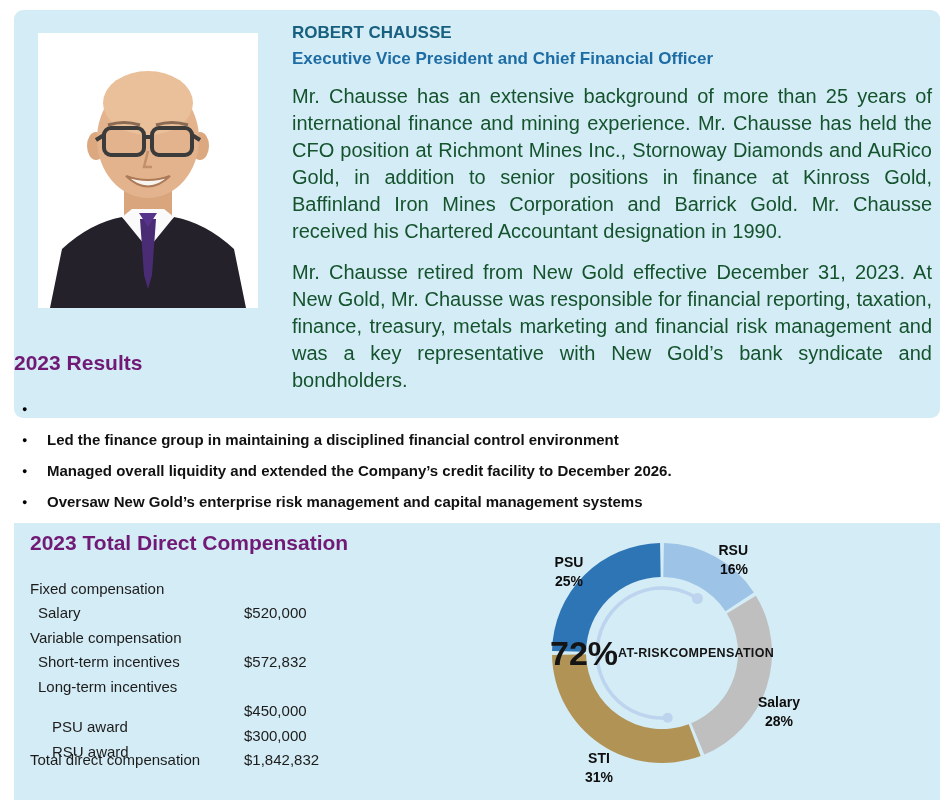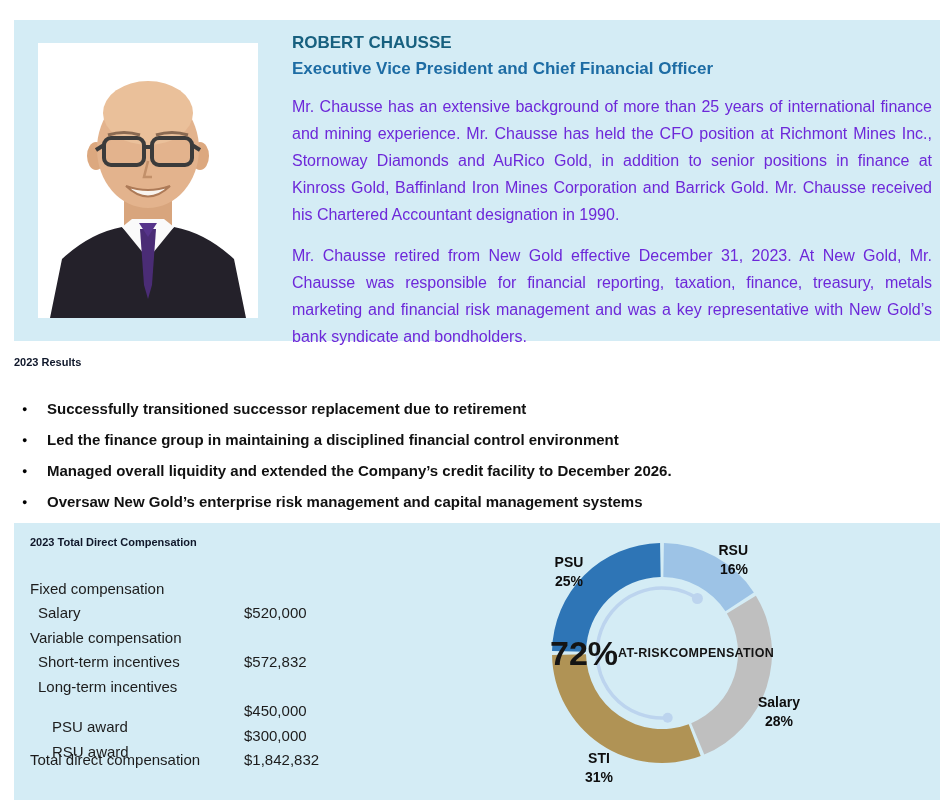--- a/index.html
+++ b/index.html
@@ -2,32 +2,32 @@
 <html><head>
 <meta charset="utf-8">
 <style>
   * { margin:0; padding:0; box-sizing:border-box; }
   html,body { width:951px; height:800px; background:#ffffff;
               font-family:"Liberation Sans", sans-serif; overflow:hidden; }
   .page { position:relative; width:951px; height:800px; background:#ffffff; }
 
   
   .band { position:absolute; left:14px; width:926px; background:#D4ECF5; }
-  .band-profile { top:20px; height:321px; }
+  .band-profile { top:10px; height:408px;border-radius:9px; }
   .photo-frame { position:absolute; left:24px; top:23px; width:220px; height:275px;
                  background:#ffffff; overflow:hidden; }
   .photo-frame svg { display:block; }
   .profile-text { position:absolute; left:278px; top:12px; width:640px; }
   .profile-name { font-size:17px; font-weight:bold; color:#17607F; line-height:21px; }
   .profile-title { font-size:17px; font-weight:bold; color:#1D6CA4; line-height:21px; margin-top:5px; }
-  .bio { font-size:16px; line-height:27px; color:#6d28d9; text-align:justify; margin-top:14px; }
+  .bio { font-size:20px; line-height:27px; color:#14532d; text-align:justify; margin-top:14px; }
 
   
   .results { position:absolute; left:14px; top:352px; width:926px; }
-  .section-heading { font-size:11px; font-weight:bold; color:#0f172a; line-height:21px; }
+  .section-heading { font-size:21px; font-weight:bold; color:#701a75; line-height:21px; }
   .bullets { margin-top:20px; }
   .bullet-row { display:flex; height:31px; align-items:center; }
   .bullet-dot { width:33px; padding-left:8px; font-size:14px; color:#000; }
   .bullet-text { font-size:15px; font-weight:bold; color:#111111; }
 
   
   .band-comp { top:523px; height:327px; }
   .comp-heading { position:absolute; left:16px; top:9px; }
   .comp-table { position:absolute; left:16px; top:53px; width:430px;
                 font-size:15px; color:#1C1C1C; }
@@ -100,21 +100,20 @@
       <p class="bio">Mr. Chausse has an extensive background of more than 25 years of international finance and mining experience. Mr. Chausse has held the CFO position at Richmont Mines Inc., Stornoway Diamonds and AuRico Gold, in addition to senior positions in finance at Kinross Gold, Baffinland Iron Mines Corporation and Barrick Gold. Mr. Chausse received his Chartered Accountant designation in 1990.</p>
       <p class="bio">Mr. Chausse retired from New Gold effective December 31, 2023. At New Gold, Mr. Chausse was responsible for financial reporting, taxation, finance, treasury, metals marketing and financial risk management and was a key representative with New Gold’s bank syndicate and bondholders.</p>
     </div>
   </section>
 
   <section class="results">
     <div class="section-heading">2023 Results</div>
     <div class="bullets" id="bullets">
         <div class="bullet-row">
           <span class="bullet-dot" style="font-size: 9px;">●</span>
-          <span class="bullet-text">Successfully transitioned successor replacement due to retirement</span>
         </div>
         <div class="bullet-row">
           <span class="bullet-dot" style="font-size: 9px;">●</span>
           <span class="bullet-text">Led the finance group in maintaining a disciplined financial control environment</span>
         </div>
         <div class="bullet-row">
           <span class="bullet-dot" style="font-size: 9px;">●</span>
           <span class="bullet-text">Managed overall liquidity and extended the Company’s credit facility to December 2026.</span>
         </div>
         <div class="bullet-row">

